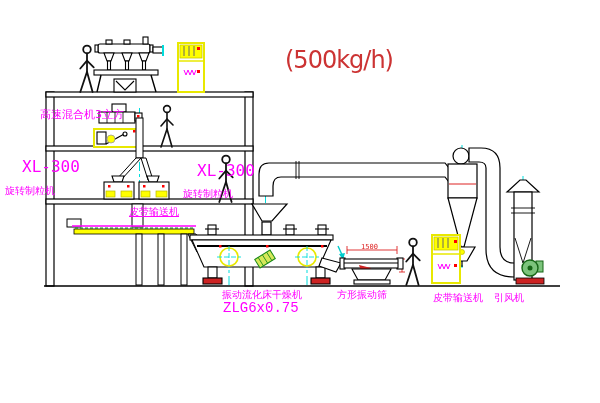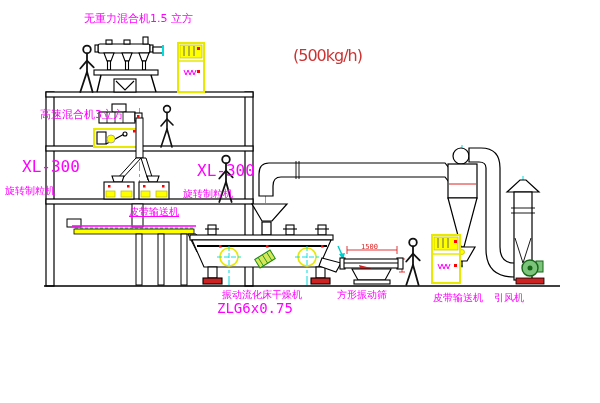--- a/index.html
+++ b/index.html
@@ -6,21 +6,21 @@
   .canvas{position:relative;width:600px;height:403px;background:#ffffff;overflow:hidden;
           font-family:"DejaVu Sans",sans-serif;}
   .canvas svg{position:absolute;left:0;top:0;}
   .lbl{position:absolute;color:#ff00ff;line-height:1.05;white-space:nowrap;}
   .zh10{font-size:10px;}
   .zh11{font-size:11px;}
   .model{font-family:"DejaVu Sans Mono",monospace;font-size:16px;letter-spacing:0px;margin-left:20px;}
   .model-sm{font-family:"DejaVu Sans Mono",monospace;font-size:14px;}
   .title-row{position:absolute;left:283px;top:46px;display:flex;align-items:baseline;color:#cc3333;}
   .title-zh{font-size:14px;letter-spacing:1px;}
-  .title-cap{font-size:16px;font-family:"DejaVu Sans",sans-serif;letter-spacing:-1px;margin-left:10px;}
+  .title-cap{font-size:24px;font-family:"DejaVu Sans",sans-serif;letter-spacing:-1px;margin-left:2px;}
   .dim{position:absolute;color:#dd2222;font-size:7px;font-family:"DejaVu Sans Mono",monospace;text-align:right;}
 </style>
 </head>
 <body>
 
 <div class="canvas">
 
 <svg width="600" height="403" viewBox="0 0 600 403">
   <defs>
     <g id="person" stroke="#111" stroke-width="1.6" fill="none" stroke-linecap="round">
@@ -220,33 +220,32 @@
   <use href="#person" x="0" y="0" transform="translate(87,92) scale(1.12)"></use>
   <use href="#person" x="0" y="0" transform="translate(167,147)"></use>
   <use href="#person" x="0" y="0" transform="translate(226,202) scale(1.12)"></use>
   <use href="#person" x="0" y="0" transform="translate(413,285) scale(1.12)"></use>
 </svg>
 
 <div class="title-row">
   <span class="title-cap">(500kg/h)</span>
 </div>
 
-<div class="lbl zh11" style="left:84px;top:13px;">无重力混合机1.5 立方</div>
 <div class="lbl zh11" style="left:40px;top:109px;">高速混合机3立方</div>
 
 <div class="lbl model" style="left:2px;top:159px;">XL-300</div>
 <div class="lbl zh10" style="left:5px;top:186px;">旋转制粒机</div>
 
 <div class="lbl model" style="left:177px;top:163px;">XL-300</div>
 <div class="lbl zh10" style="left:183px;top:189px;">旋转制粒机</div>
 
 <div class="lbl zh10" style="left:129px;top:207px;text-decoration:underline;">皮带输送机</div>
 
 <div class="lbl zh10" style="left:222px;top:290px;">振动流化床干燥机</div>
-<div class="lbl model-sm" style="left:217px;top:301px;">ZLG6x0.75</div>
+<div class="lbl model-sm" style="left:223px;top:301px;font-family:Liberation Mono, monospace;">ZLG6x0.75</div>
 
 <div class="lbl zh10" style="left:337px;top:290px;">方形振动筛</div>
 
 <div class="lbl zh10" style="left:433px;top:293px;">皮带输送机</div>
 <div class="lbl zh10" style="left:494px;top:293px;text-align:right;">引风机</div>
 
 <div class="dim" style="left:361px;top:243px;">1500</div>
 
 </div>
 

